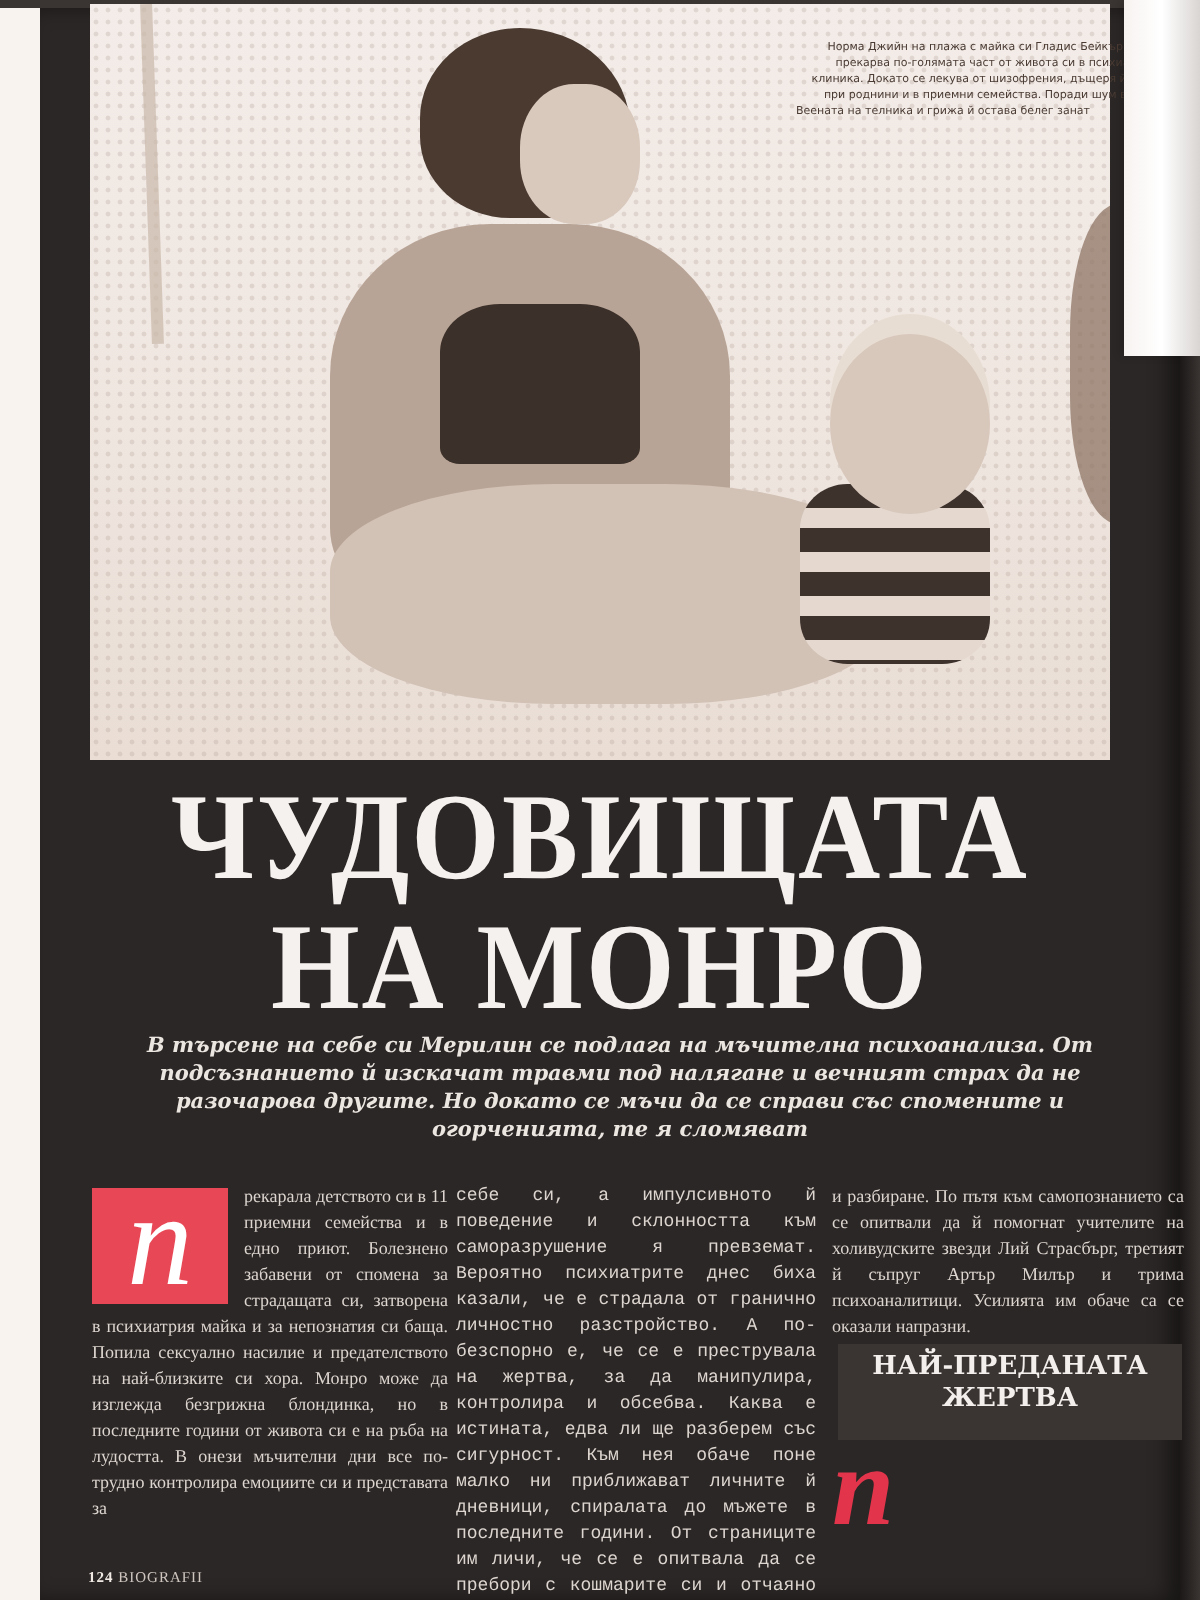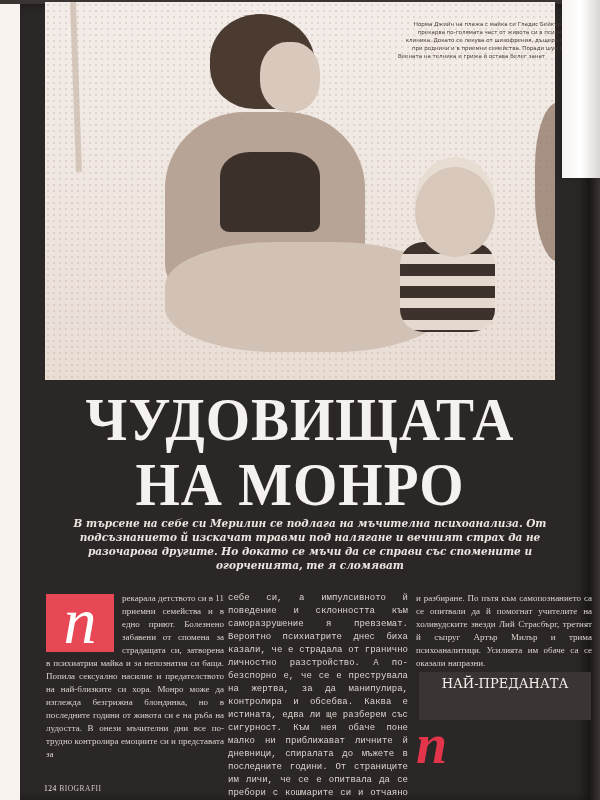--- a/index.html
+++ b/index.html
@@ -71,30 +71,30 @@
       float: left; font-family: "Liberation Serif", serif; font-style: italic; font-weight: bold;
       color: #e2354c; font-size: 56px; line-height: 44px; margin: 2px 6px 0 0;
     }
 
     .subhead-box {
       position: absolute; left: 419px; top: 672px; width: 172px; height: 48px;
       background: #3a3432;
     }
     .subhead {
       position: absolute; left: 419px; top: 676px; width: 172px; text-align: center;
-      font-family: "DejaVu Serif", serif; font-weight: normal; color: #f3efec;
+      font-family: "DejaVu Serif", serif; font-weight: bold; color: #f3efec;
       font-size: 13px; line-height: 16px;
     }
     .col3b { left: 416px; top: 720px; width: 176px; }
 
     .folio {
       position: absolute; left: 44px; top: 784px;
       font-family: "Liberation Serif", serif; font-size: 7.5px; color: #cfc6c0; letter-spacing: 0.5px;
     }
-    .folio b { font-weight: normal; color: #f0e9e4; }
+    .folio b { font-weight: bold; color: #f0e9e4; }
     .right-edge { position: absolute; left: 590px; top: 178px; width: 10px; height: 622px; background: linear-gradient(90deg,#1b1817,#3a3432); }
   </style>
 </head>
 <body>
 
 <div class="top-strip"></div>
 
 <div class="page"></div>
 
 <div class="photo" title="Black-and-white photo of a woman with a small child sitting on a beach">
@@ -132,20 +132,21 @@
   <span>рекарала детството си в 11 приемни семейства и в едно приют. Болезнено забавени от спомена за страдащата си, затворена в психиатрия майка и за непознатия си баща. Попила сексуално насилие и предателството на най-близките си хора. Монро може да изглежда безгрижна блондинка, но в последните години от живота си е на ръба на лудостта. В онези мъчителни дни все по-трудно контролира емоциите си и представата за</span>
 </div>
 
 <div class="col col2">себе си, а импулсивното й поведение и склонността към саморазрушение я превземат. Вероятно психиатрите днес биха казали, че е страдала от гранично личностно разстройство. А по-безспорно е, че се е преструвала на жертва, за да манипулира, контролира и обсебва. Каква е истината, едва ли ще разберем със сигурност. Към нея обаче поне малко ни приближават личните й дневници, спиралата до мъжете в последните години. От страниците им личи, че се е опитвала да се пребори с кошмарите си и отчаяно е търсела любов, одобрение</div>
 
 <div class="col col3">и разбиране. По пътя към самопознанието са се опитвали да й помогнат учителите на холивудските звезди Лий Страсбърг, третият й съпруг Артър Милър и трима психоаналитици. Усилията им обаче са се оказали напразни.</div>
 
 <div class="subhead-box"></div>
 <h2 class="subhead">
   <div>НАЙ-ПРЕДАНАТА</div>
+  <div>ЖЕРТВА</div>
 </h2>
 
 <div class="col col3b">
   <span class="dropcap-plain">п</span>
 </div>
 
 <div class="folio">
   <b>124</b>
   <span>BIOGRAFII</span>
 </div>

